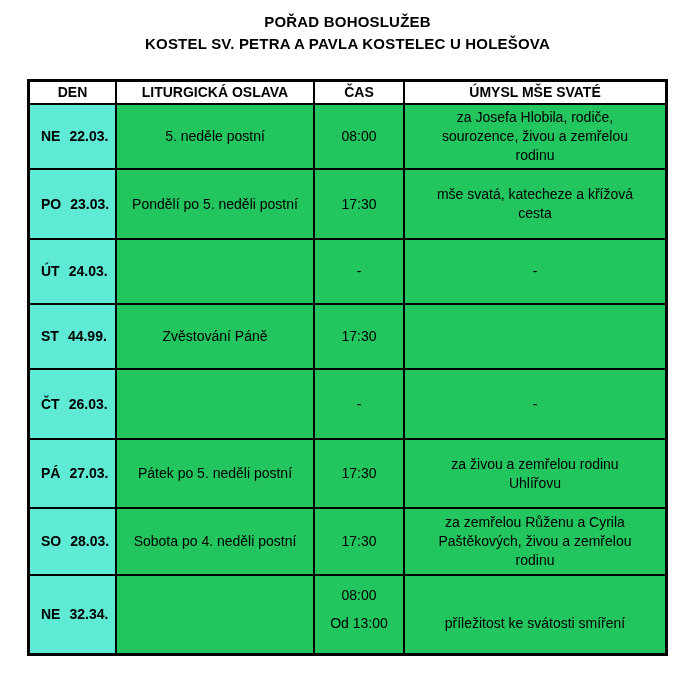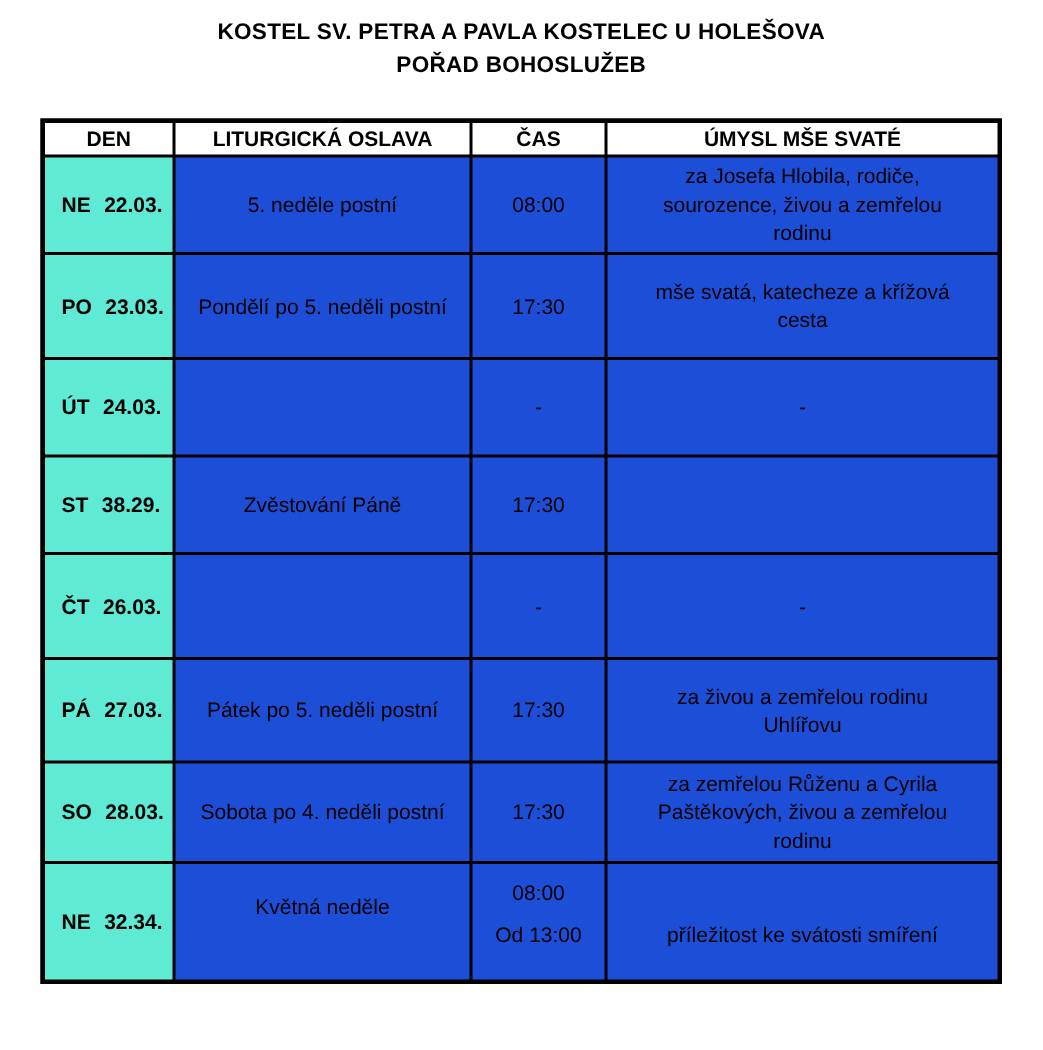--- a/index.html
+++ b/index.html
@@ -23,21 +23,21 @@
     width: 641px;
     display: grid;
     grid-template-columns: 85px 196px 88px 260px;
     grid-template-rows: 21px 63px 68px 63px 63px 68px 67px 65px 77px;
     gap: 2px;
     background: #000000;
     border: 3px solid #000000;
   }
   .row { display: contents; }
   .cell {
-    background: #1d4ed8;
+    background: #22c55e;
     display: flex;
     align-items: center;
     justify-content: center;
     text-align: center;
     font-size: 14px;
     line-height: 19px;
     overflow: hidden;
   }
   .hdr {
     background: #ffffff;
@@ -68,22 +68,22 @@
     display: flex; align-items: flex-end; justify-content: center;
     padding-bottom: 20px;
   }
 </style>
 </head>
 <body>
 
 <div class="page">
 
   <div class="titleblock">
+    <div class="title-line">POŘAD BOHOSLUŽEB</div>
     <div class="title-line">KOSTEL SV. PETRA A PAVLA KOSTELEC U HOLEŠOVA</div>
-    <div class="title-line">POŘAD BOHOSLUŽEB</div>
   </div>
 
   <div class="schedule">
 
     <div class="row">
       <div class="cell hdr">DEN</div>
       <div class="cell hdr">LITURGICKÁ OSLAVA</div>
       <div class="cell hdr">ČAS</div>
       <div class="cell hdr">ÚMYSL MŠE SVATÉ</div>
     </div>
@@ -117,21 +117,21 @@
           <span>24.03.</span>
         </div>
       <div class="cell"></div>
       <div class="cell">-</div>
       <div class="cell intention">-</div>
     </div>
 
     <div class="row">
       <div class="cell day">
           <span class="abbr">ST</span>
-          <span>38.29.</span>
+          <span>44.99.</span>
         </div>
       <div class="cell">Zvěstování Páně</div>
       <div class="cell">17:30</div>
       <div class="cell intention"></div>
     </div>
 
     <div class="row">
       <div class="cell day">
           <span class="abbr">ČT</span>
           <span>26.03.</span>
@@ -163,21 +163,20 @@
 Paštěkových, živou a zemřelou
 rodinu</div>
     </div>
 
     <div class="row">
       <div class="cell day">
           <span class="abbr">NE</span>
           <span>32.34.</span>
         </div>
       <div class="cell dual">
-        <div class="dual-top">Květná neděle</div>
         <div class="dual-bottom"></div>
       </div>
       <div class="cell dual">
         <div class="dual-top">08:00</div>
         <div class="dual-bottom">Od 13:00</div>
       </div>
       <div class="cell dual intention">
         <div class="dual-bottom">příležitost ke svátosti smíření</div>
       </div>
     </div>

